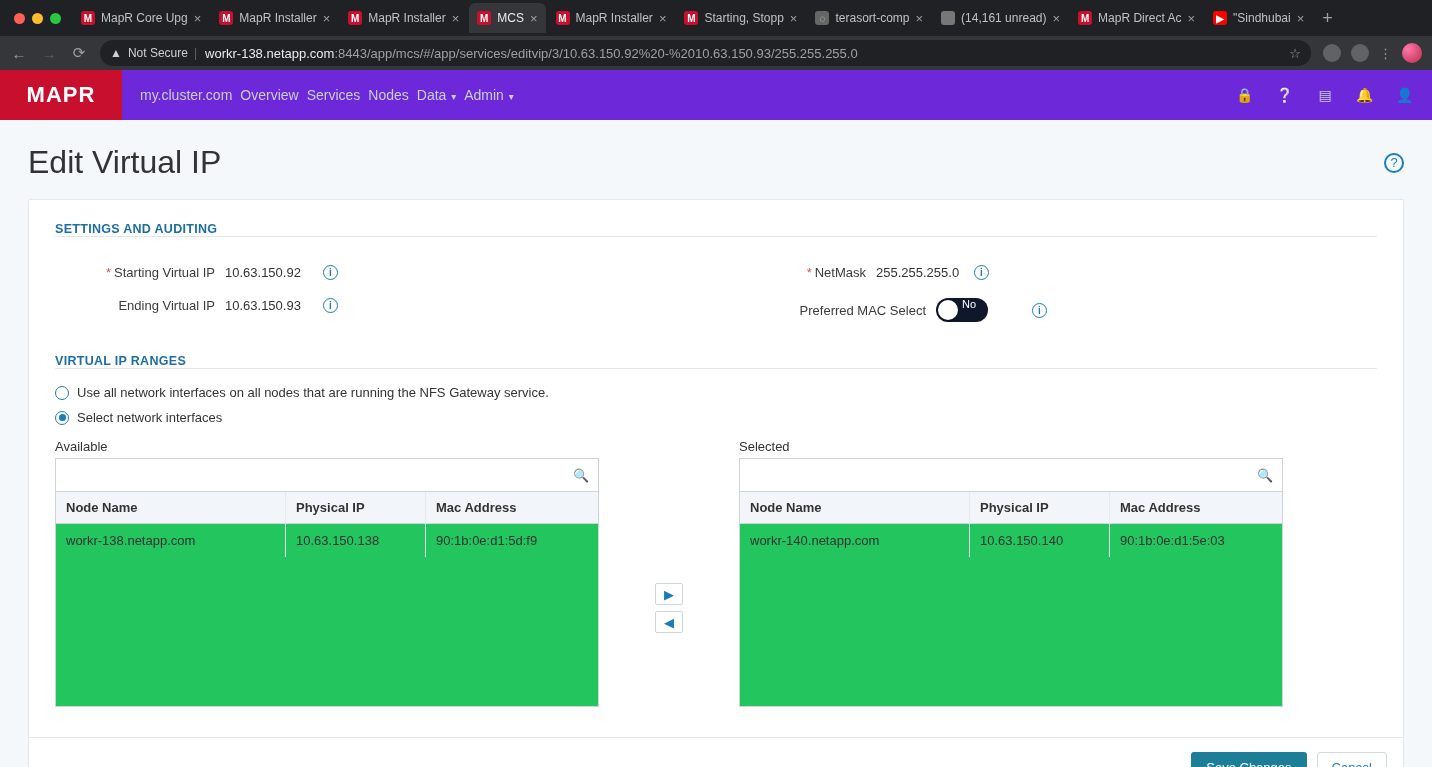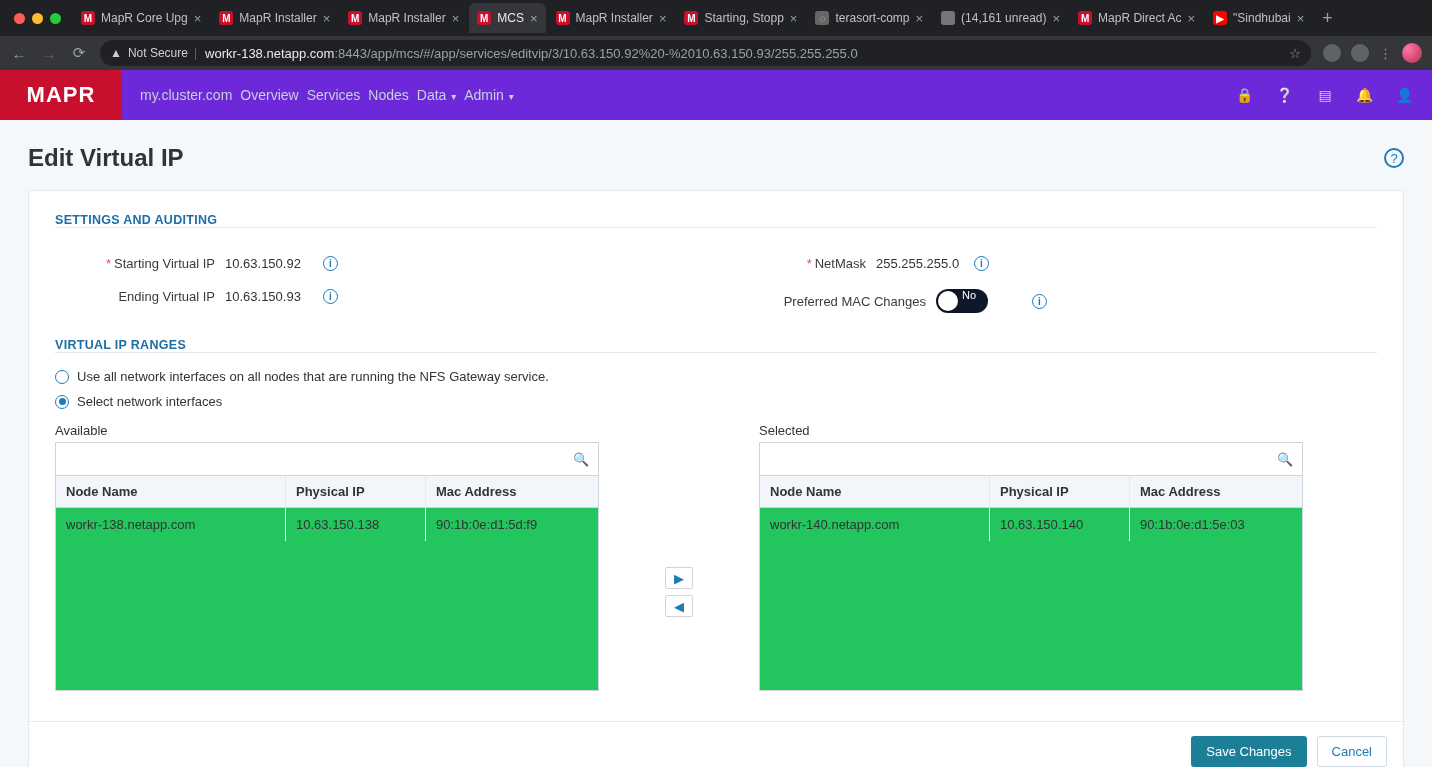--- a/index.html
+++ b/index.html
@@ -73,21 +73,21 @@
   .nav-right { margin-left:auto; display:flex; gap:22px; padding-right:18px; align-items:center; color:#c8d0da; }
   .nav-icon { width:18px; text-align:center; cursor:pointer; }
 
   
   .page {
     background:#f4f8fb;
     height: calc(767px - 36px - 34px - 50px);
     overflow:auto;
     padding: 24px 28px 10px 28px;
   }
-  .page-title { font-size:24px; font-weight:700; color:#333; }
+  .page-title { font-size:32px; font-weight:400; color:#333; }
   .page-head { display:flex; align-items:center; }
   .page-head .help-round {
     margin-left:auto; width:20px; height:20px; border:2px solid #1c7cb8; border-radius:50%;
     color:#1c7cb8; font-size:13px; display:flex; align-items:center; justify-content:center; cursor:pointer;
   }
 
   .card {
     background:#fff; border:1px solid #e5e8ec; border-radius:2px;
     margin-top:18px; padding: 22px 26px 90px 26px;
     position:relative;
@@ -122,21 +122,21 @@
   .toggle .knob { width:20px; height:20px; border-radius:50%; background:#fff; position:absolute; left:2px; top:2px; box-shadow:0 1px 2px rgba(0,0,0,.3); }
   .toggle .lbl { margin-left:26px; font-size:11px; color:#fff; }
 
   .radio-row { display:flex; align-items:center; gap:8px; margin:10px 0; color:#333; cursor:pointer; }
   .radio {
     width:14px; height:14px; border:1.5px solid #1c7cb8; border-radius:50%;
     display:inline-flex; align-items:center; justify-content:center;
   }
   .radio.checked::after { content:""; width:7px; height:7px; background:#1c7cb8; border-radius:50%; }
 
-  .dual-list { display:flex; gap:10px; margin-top:14px; }
+  .dual-list { display:flex; gap:0; margin-top:14px; }
   .list-col { width:544px; }
   .list-label { font-size:13px; color:#333; margin-bottom:4px; }
   .search-box {
     height:34px; border:1px solid #cfd4da; display:flex; align-items:center; padding:0 8px;
   }
   .search-box input { border:none; outline:none; flex:1; font-size:13px; background:transparent; }
   .search-box .mag { color:#6b7078; }
   .grid-table { border:1px solid #cfd4da; border-top:none; height:215px; background:#22c55e; }
   .grid-head, .grid-row { display:grid; grid-template-columns: 230px 140px 1fr; }
   .grid-head div {
@@ -306,31 +306,31 @@
           <span class="info-ico">i</span>
         </div>
       </div>
       <div>
         <div class="form-row">
           <div class="form-label" style="width:130px"><span class="req">*</span><span>NetMask</span></div>
           <div class="form-val">255.255.255.0</div>
           <span class="info-ico">i</span>
         </div>
         <div class="form-row">
-          <div class="form-label" style="width:190px">Preferred MAC Changes</div>
+          <div class="form-label" style="width:190px">Preferred MAC Select</div>
           <div class="toggle">
             <div class="knob"></div>
             <span class="lbl">No</span>
           </div>
           <span class="info-ico" style="margin-left:44px">i</span>
         </div>
       </div>
     </div>
 
-    <div class="sect-title" style="margin-top:7px">VIRTUAL IP RANGES</div>
+    <div class="sect-title" style="margin-top:14px">VIRTUAL IP RANGES</div>
 
     <div class="radio-row">
       <span class="radio"></span>
       <span>Use all network interfaces on all nodes that are running the NFS Gateway service.</span>
     </div>
     <div class="radio-row">
       <span class="radio checked"></span>
       <span>Select network interfaces</span>
     </div>
 

